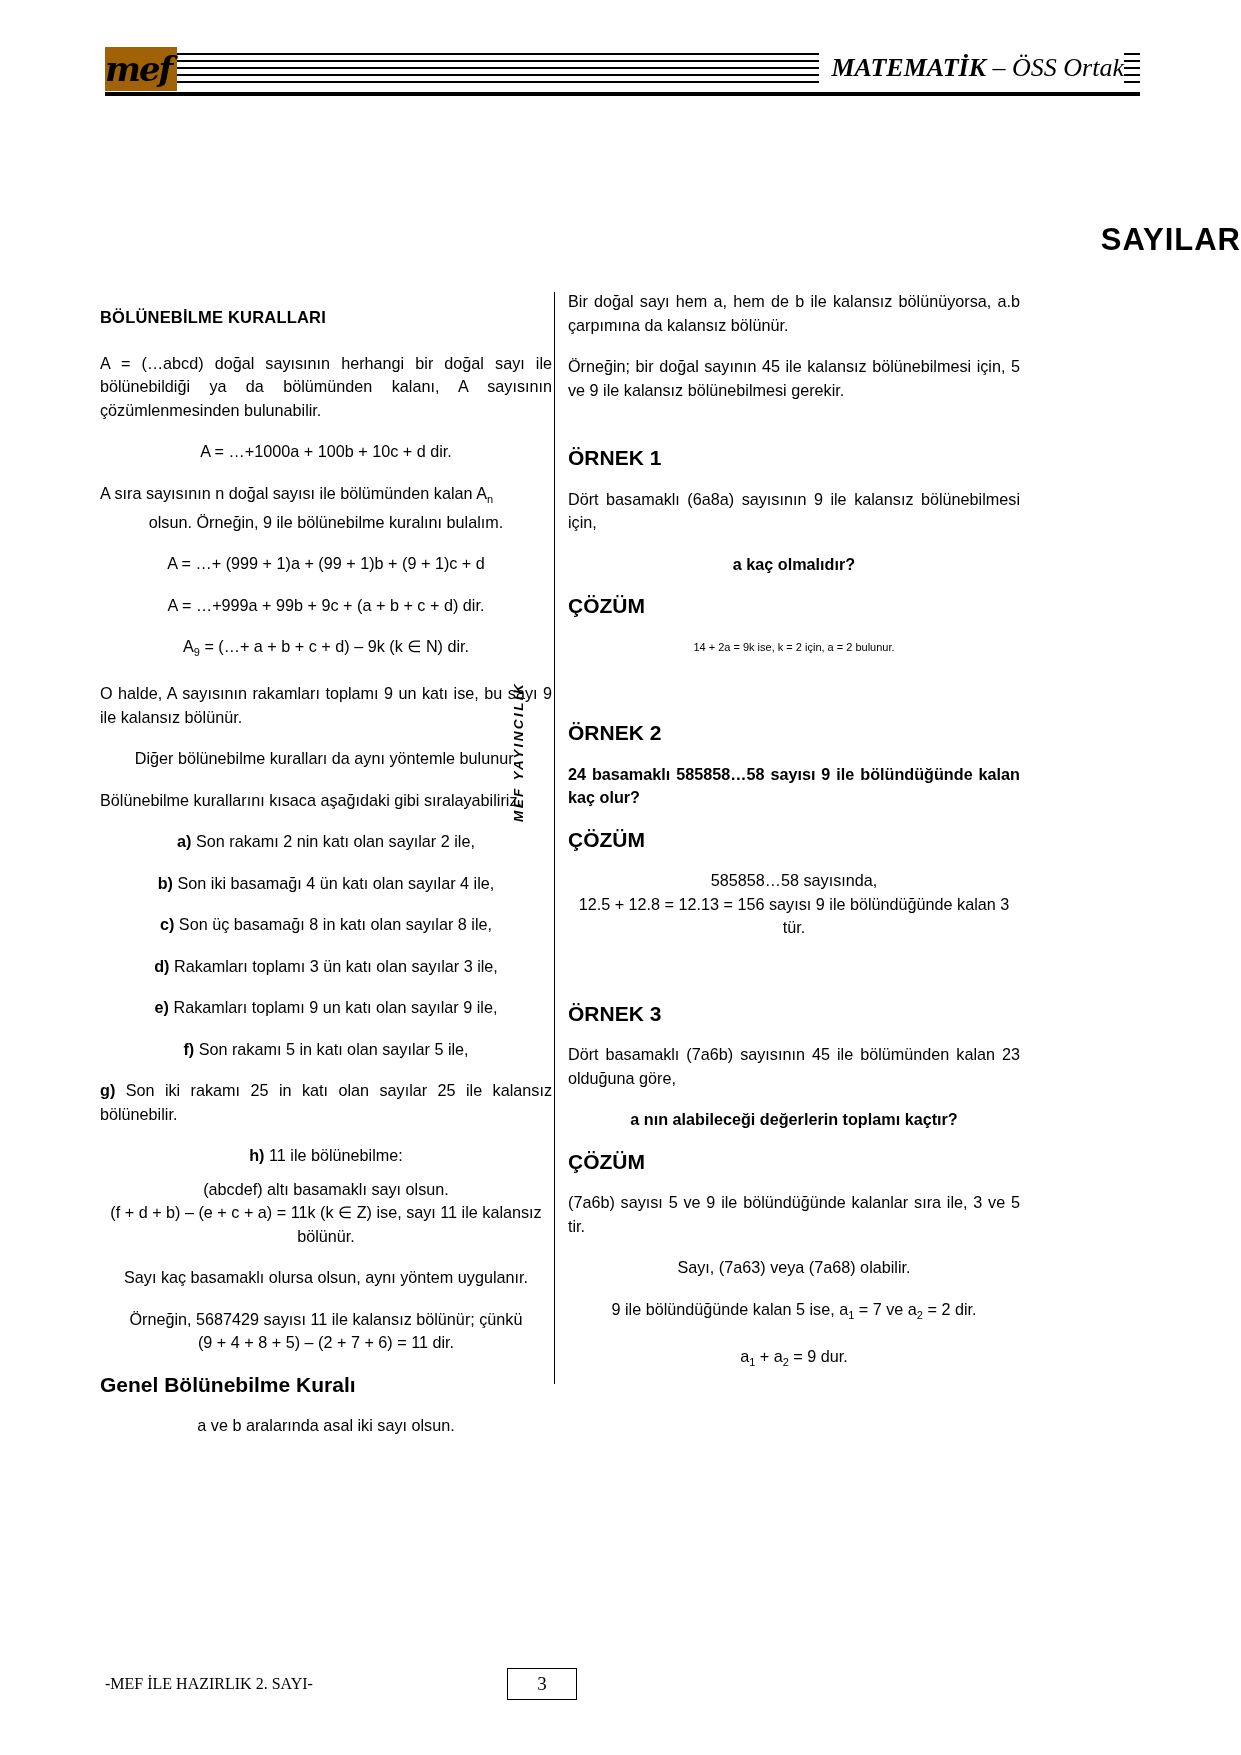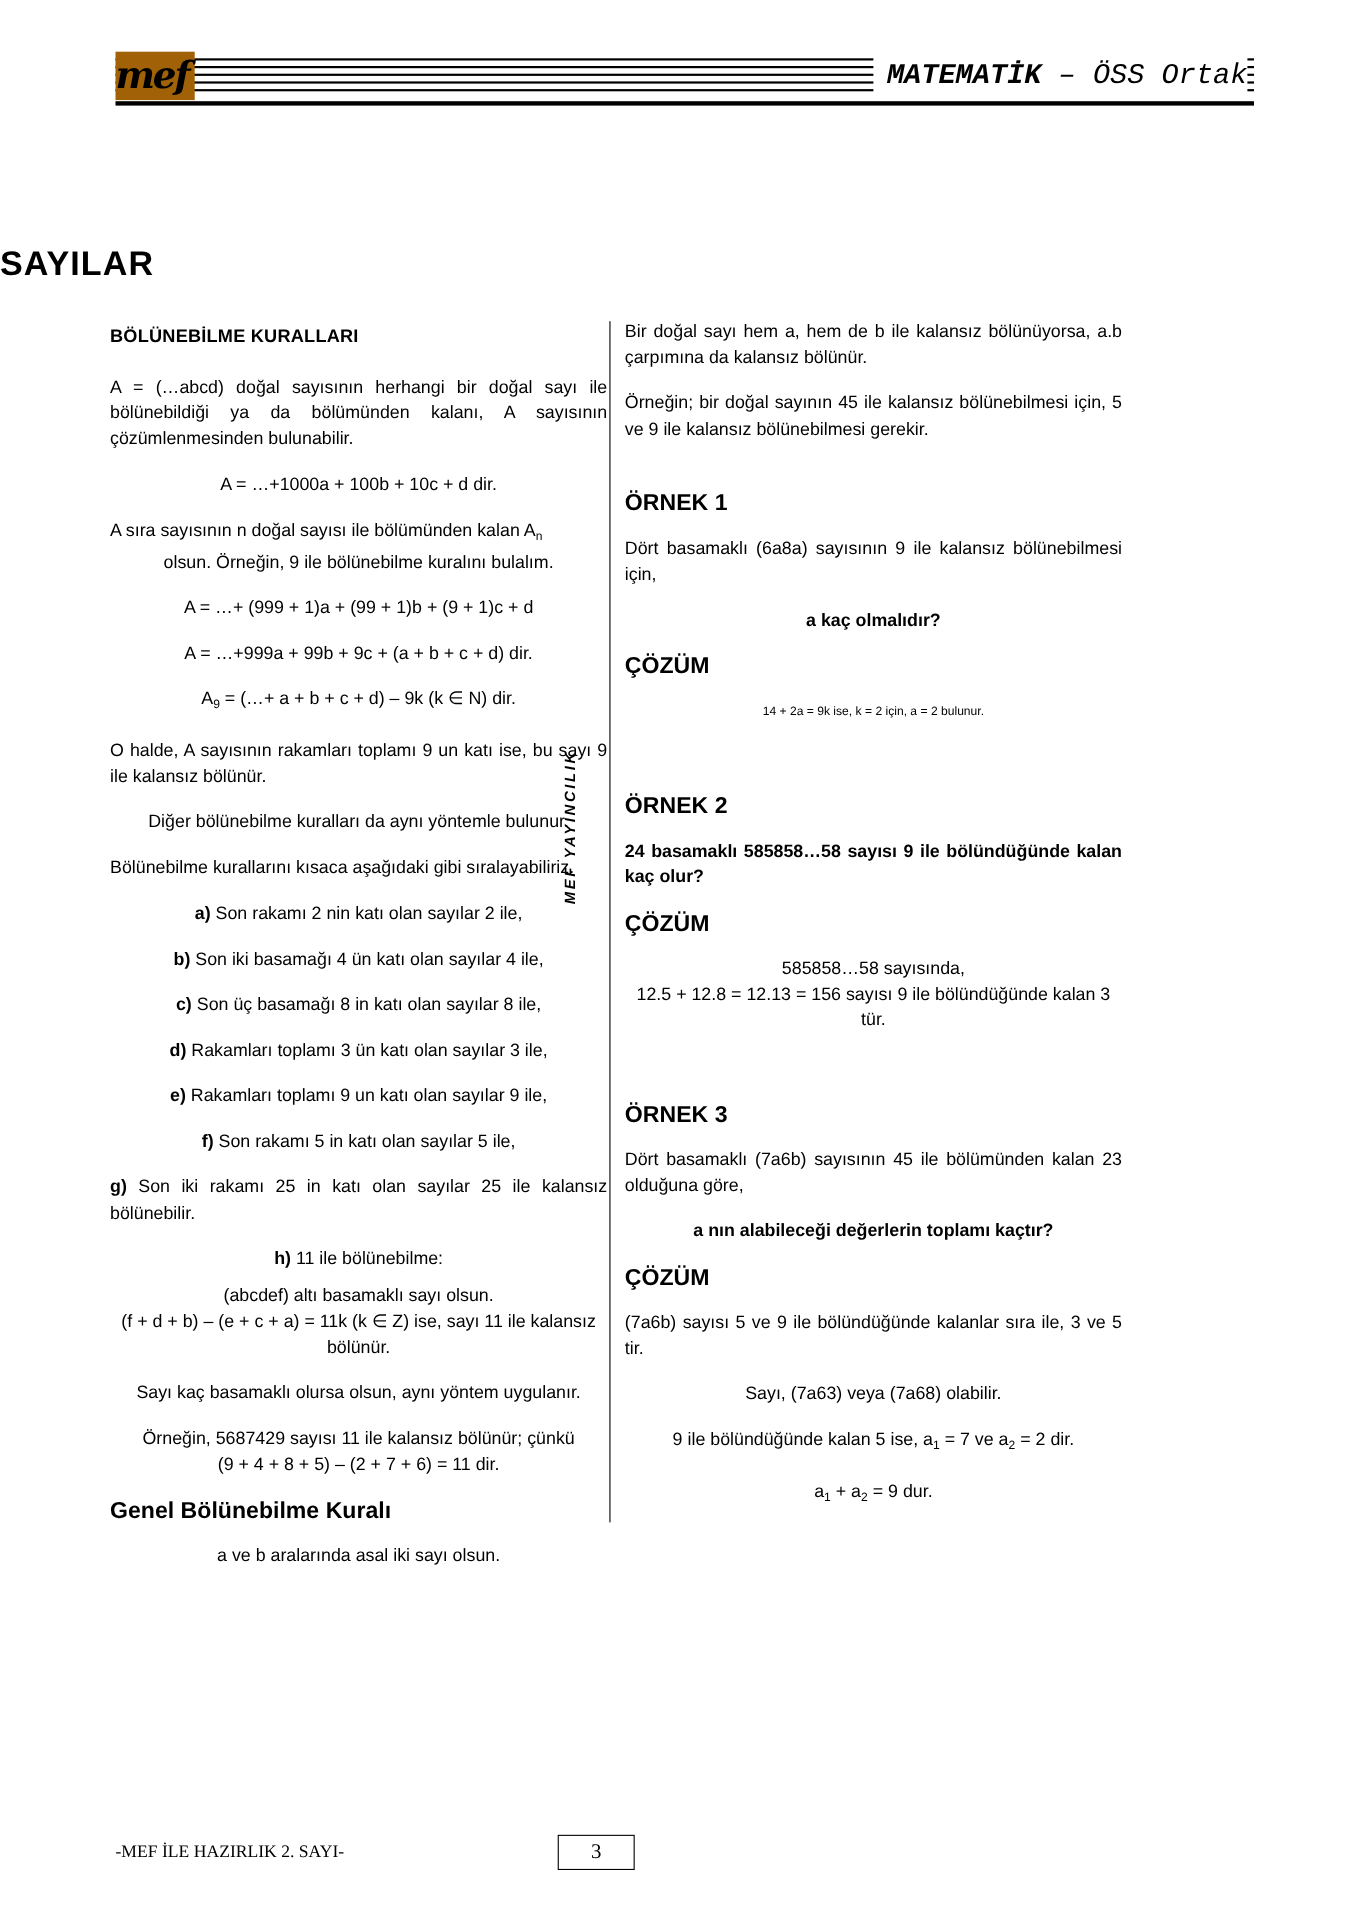--- a/index.html
+++ b/index.html
@@ -64,40 +64,40 @@
     font-family: "DejaVu Serif", serif;
     font-style: italic;
     font-weight: bold;
     font-size: 34px;
     letter-spacing: -2px;
     line-height: 44px;
     z-index: 3;
   }
   .mast-title {
     position: absolute;
-    right: 6px;
+    right: 16px;
     top: 0px;
     background: #ffffff;
     padding-left: 12px;
-    font-family: Liberation Mono, monospace;
+    font-family: Liberation Serif, serif;
     font-style: italic;
     font-size: 26px;
     line-height: 46px;
     white-space: nowrap;
     z-index: 3;
   }
   .mast-title .bold { font-weight: bold; }
 
   
   .doc-title {
     position: absolute;
     left: 0;
     top: 222px;
     width: 1241px;
-    text-align: left;
+    text-align: right;
     font-size: 31px;
     font-weight: bold;
     letter-spacing: 1px;
   }
 
   
   .col {
     position: absolute;
     top: 290px;
     width: 452px;
@@ -132,21 +132,21 @@
     text-align: left;
   }
 
   p.blk {
     margin: 0 0 18px 0;
     text-align: justify;
   }
   p.blk.tight { margin-bottom: 0; }
   p.blk.left { text-align: center; }
   h3.sec {
-    margin: 5px 0 22px 0;
+    margin: 16px 0 22px 0;
     font-size: 16.5px;
     font-weight: bold;
     letter-spacing: 0.2px;
   }
   h4.hd {
     margin: 0 0 18px 0;
     font-size: 21px;
     font-weight: bold;
   }
   .b { font-weight: bold; }

